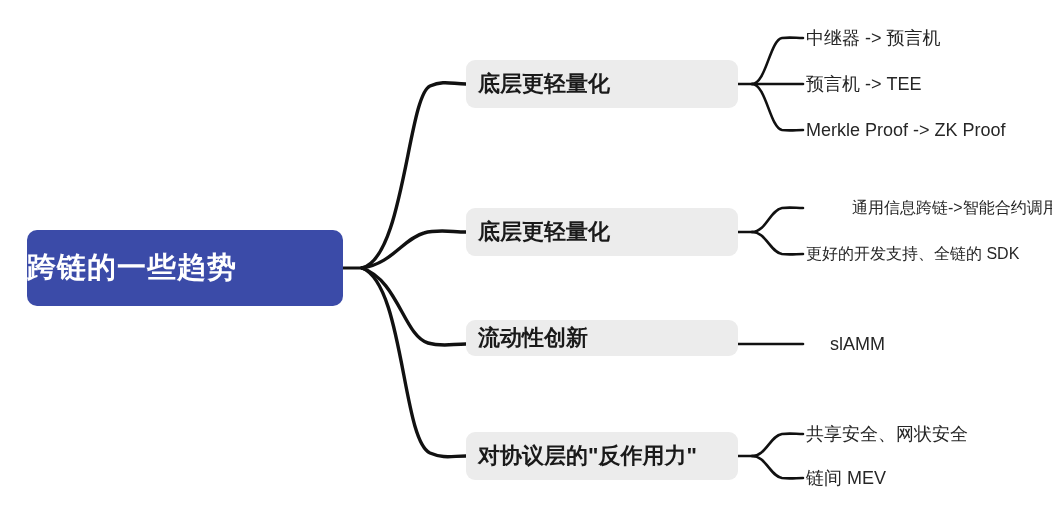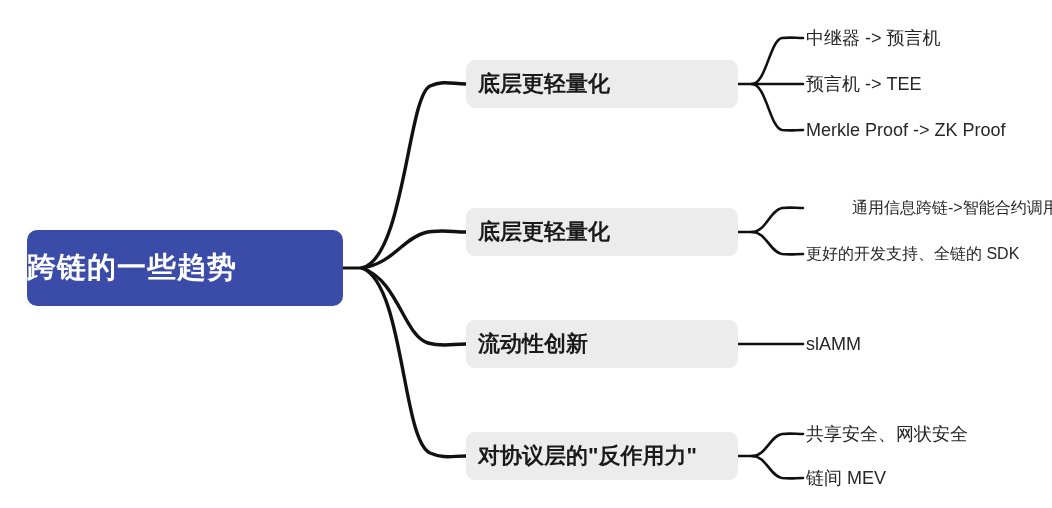--- a/index.html
+++ b/index.html
@@ -119,24 +119,24 @@
   <div class="node branch-node" style="left:466px; top:208px; width:272px; height:48px;">
     <span>底层更轻量化</span>
   </div>
   <div class="node leaf-node small" style="left:852px; top:195px; height:26px;">
     <span>通用信息跨链-&gt;智能合约调用</span>
   </div>
   <div class="node leaf-node small" style="left:806px; top:241px; height:26px;">
     <span>更好的开发支持、全链的 SDK</span>
   </div>
 
-  <div class="node branch-node" style="left:466px; top:320px; width:272px; height:48px;">
+  <div class="node branch-node" style="left:466px; top:320px; width:272px; height:36px;">
     <span>流动性创新</span>
   </div>
-  <div class="node leaf-node" style="left:806px; top:330px; height:28px;justify-content:center;">
+  <div class="node leaf-node" style="left:830px; top:330px; height:28px;justify-content:center;">
     <span>slAMM</span>
   </div>
 
   <div class="node branch-node" style="left:466px; top:432px; width:272px; height:48px;">
     <span>对协议层的"反作用力"</span>
   </div>
   <div class="node leaf-node" style="left:806px; top:420px; height:28px;">
     <span>共享安全、网状安全</span>
   </div>
   <div class="node leaf-node" style="left:806px; top:464px; height:28px;">

